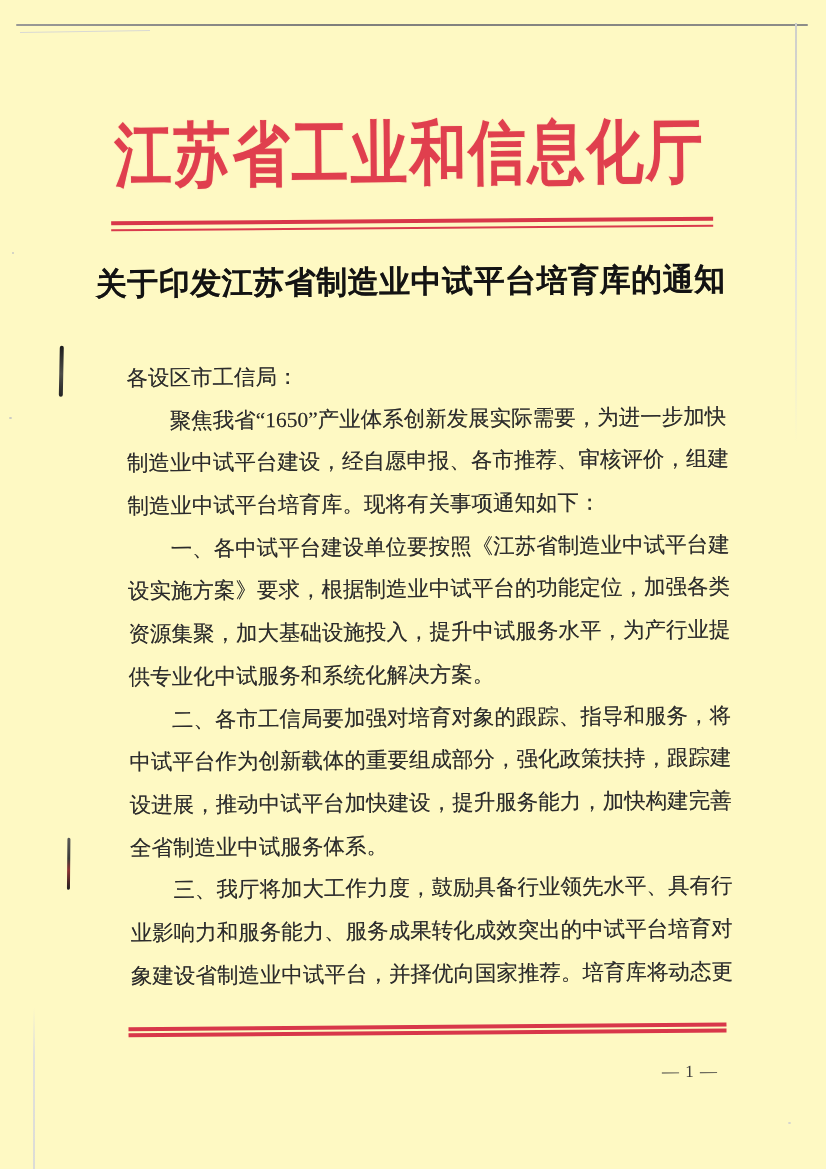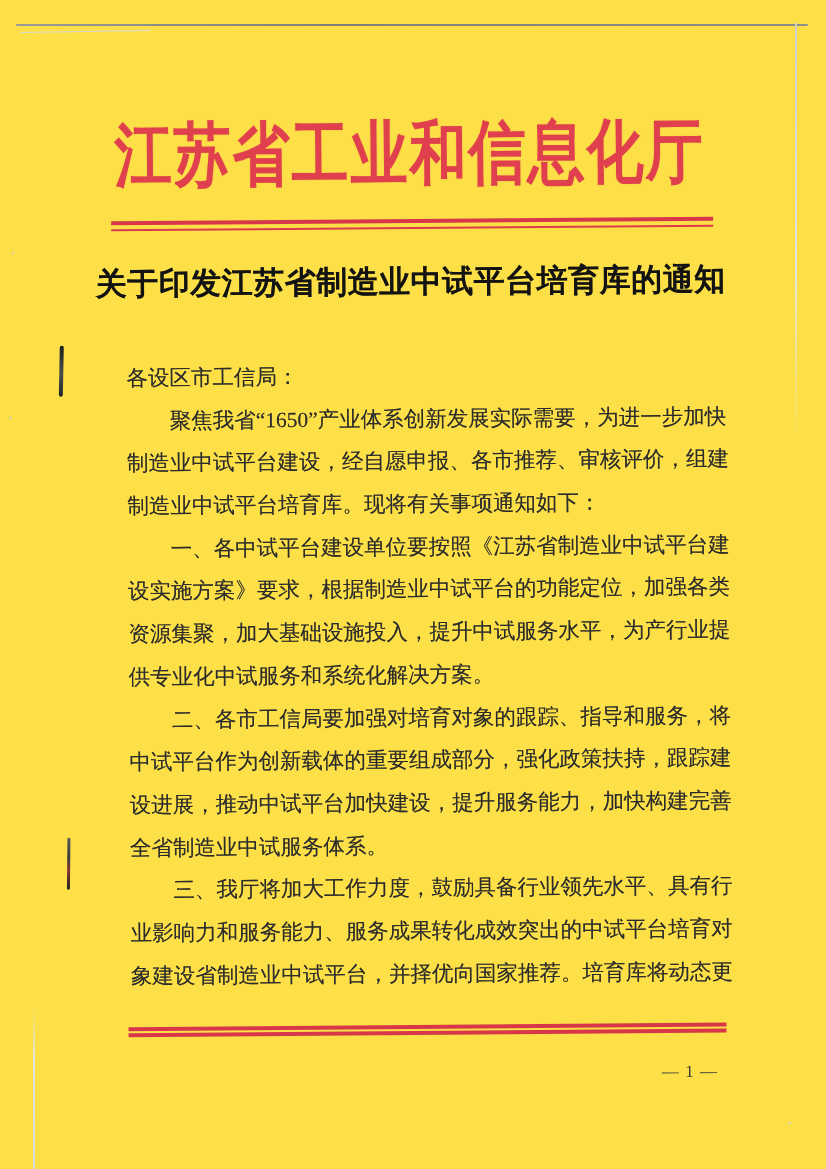--- a/index.html
+++ b/index.html
@@ -4,21 +4,21 @@
 <style>
   html,body{margin:0;padding:0;}
   body{
     width:826px;height:1169px;
     background:#f6f6f4;
     font-family:"Liberation Serif","DejaVu Serif",serif;
     overflow:hidden;
   }
   .page{
     position:relative;width:826px;height:1169px;
-    background:#fde047;
+    background:#fef9c3;
     overflow:hidden;
   }
   .content{
     position:absolute;inset:0;
     transform:rotate(-0.45deg);
     transform-origin:50% 50%;
   }
   
   .edge-top{
     position:absolute;left:16px;top:24px;width:792px;height:2px;

